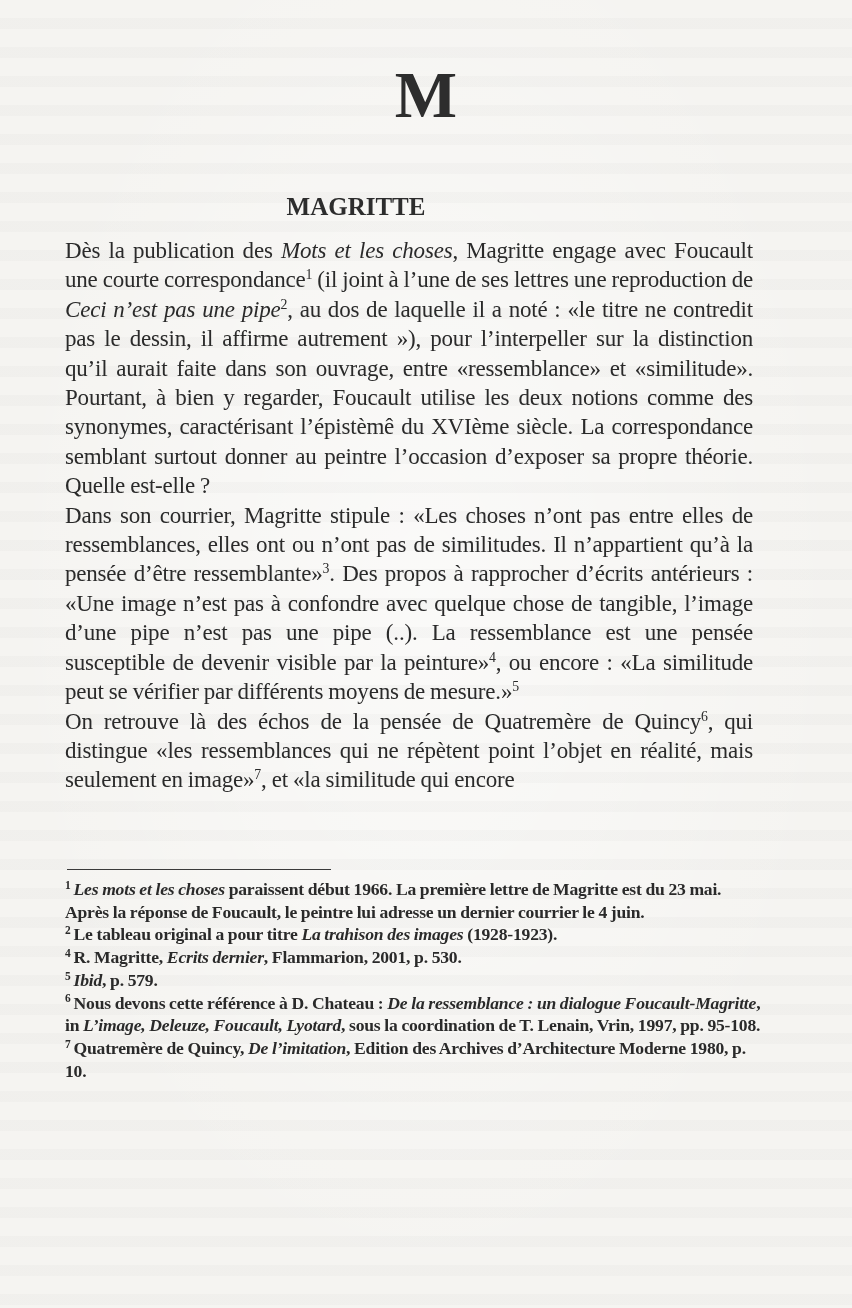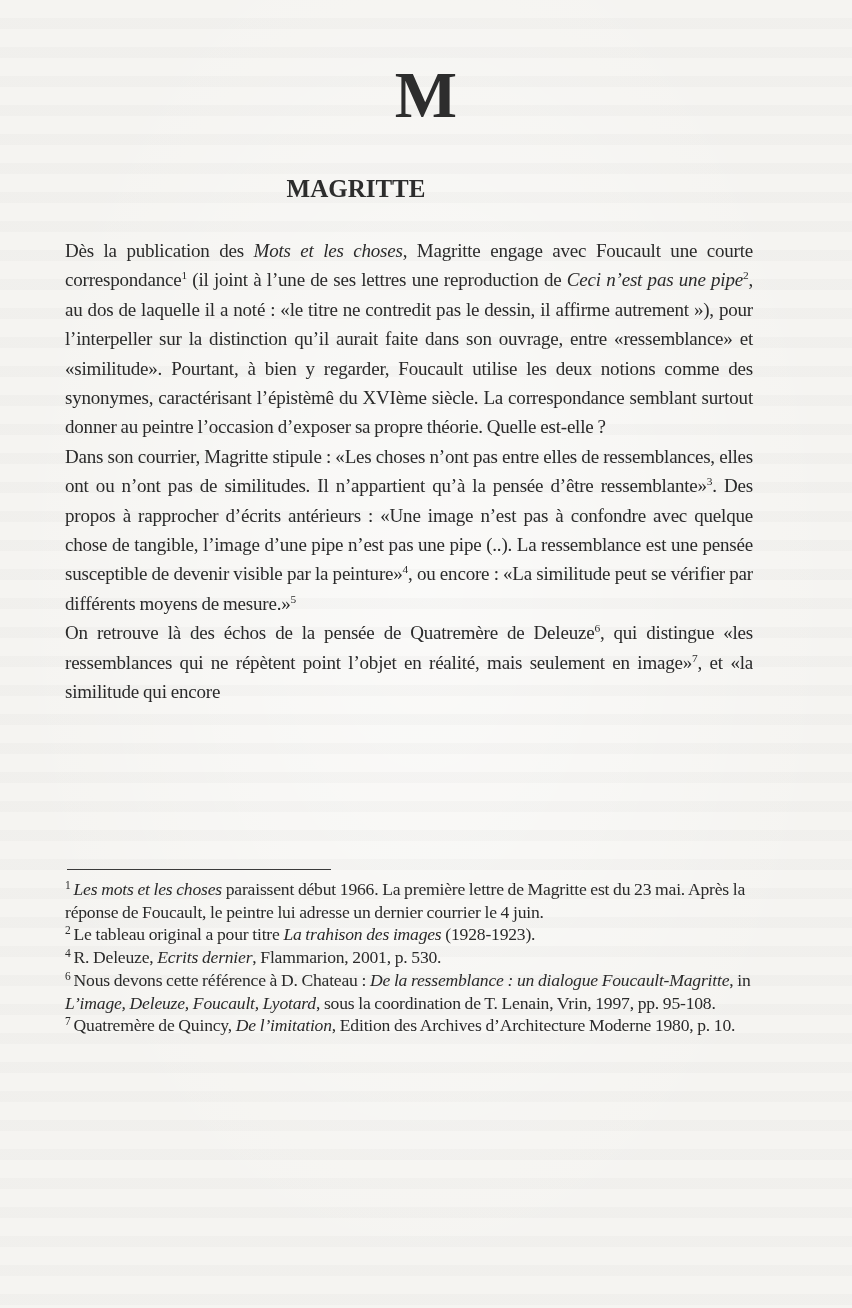--- a/index.html
+++ b/index.html
@@ -38,34 +38,34 @@
       left: 0; width: 852px;
       text-align: center;
       font-size: 66px;
       font-weight: bold;
       line-height: 1;
       color: #2d2d2d;
       letter-spacing: 0;
     }
     .title {
       position: absolute;
-      top: 176px;
+      top: 194px;
       left: 0; width: 712px;
       text-align: center;
       font-size: 25px;
       font-weight: bold;
       line-height: 1;
       color: #2d2d2d;
     }
     .body {
       position: absolute;
       left: 65px;
       top: 236px;
       width: 688px;
-      font-size: 19px;
+      font-size: 23px;
       line-height: 29.4px;
       text-align: justify;
       color: #2a2a2a;
       letter-spacing: -0.2px;
       word-spacing: -0.5px;
     }
     .body p {
       margin: 0;
       text-align-last: left;
     }
@@ -85,20 +85,21 @@
     .notes {
       position: absolute;
       left: 65px;
       top: 878px;
       width: 700px;
       font-size: 17.6px;
       line-height: 22.7px;
       color: #2a2a2a;
       letter-spacing: -0.2px;
       word-spacing: -0.4px;
+      font-weight: bold;
     }
     .notes p {
       margin: 0;
     }
     .notes sup {
       font-size: 0.65em;
       vertical-align: 0.55em;
       margin-right: 3px;
     }
     i { font-style: italic; }
@@ -108,25 +109,26 @@
 
 <div class="page">
   <div class="show-through"></div>
 
   <div class="letter">M</div>
   <div class="title">MAGRITTE</div>
 
   <div class="body" id="body-container">
       <p><span>Dès la publication des </span><i>Mots et les choses</i><span>, Magritte engage avec Foucault une courte correspondance</span><sup>1</sup><span> (il joint à l’une de ses lettres une reproduction de </span><i>Ceci n’est pas une pipe</i><sup>2</sup><span>, au dos de laquelle il a noté : «le titre ne contredit pas le dessin, il affirme autrement »), pour l’interpeller sur la distinction qu’il aurait faite dans son ouvrage, entre «ressemblance» et «similitude». Pourtant, à bien y regarder, Foucault utilise les deux notions comme des synonymes, caractérisant l’épistèmê du XVIème siècle. La correspondance semblant surtout donner au peintre l’occasion d’exposer sa propre théorie. Quelle est-elle ?</span></p>
       <p><span>Dans son courrier, Magritte stipule : «Les choses n’ont pas entre elles de ressemblances, elles ont ou n’ont pas de similitudes. Il n’appartient qu’à la pensée d’être ressemblante»</span><sup>3</sup><span>. Des propos à rapprocher d’écrits antérieurs : «Une image n’est pas à confondre avec quelque chose de tangible, l’image d’une pipe n’est pas une pipe (..). La ressemblance est une pensée susceptible de devenir visible par la peinture»</span><sup>4</sup><span>, ou encore : «La similitude peut se vérifier par différents moyens de mesure.»</span><sup>5</sup></p>
-      <p><span>On retrouve là des échos de la pensée de Quatremère de Deleuze</span><sup>6</sup><span>, qui distingue «les ressemblances qui ne répètent point l’objet en réalité, mais seulement en image»</span><sup>7</sup><span>, et «la similitude qui encore</span></p>
+      <p><span>On retrouve là des échos de la pensée de Quatremère de Quincy</span><sup>6</sup><span>, qui distingue «les ressemblances qui ne répètent point l’objet en réalité, mais seulement en image»</span><sup>7</sup><span>, et «la similitude qui encore</span></p>
     </div>
 
   <div class="rule"></div>
 
   <div class="notes" id="notes-container">
       <p><sup>1</sup><i>Les mots et les choses</i><span> paraissent début 1966. La première lettre de Magritte est du 23 mai. Après la réponse de Foucault, le peintre lui adresse un dernier courrier le 4 juin.</span></p>
       <p><sup>2</sup><span>Le tableau original a pour titre </span><i>La trahison des images</i><span> (1928-1923).</span></p>
-      <p><sup>4</sup><span>R. Deleuze, </span><i>Ecrits dernier</i><span>, Flammarion, 2001, p. 530.</span></p>
+      <p><sup>4</sup><span>R. Magritte, </span><i>Ecrits dernier</i><span>, Flammarion, 2001, p. 530.</span></p>
+      <p><sup>5</sup><i>Ibid</i><span>, p. 579.</span></p>
       <p><sup>6</sup><span>Nous devons cette référence à D. Chateau : </span><i>De la ressemblance : un dialogue Foucault-Magritte</i><span>, in </span><i>L’image, Deleuze, Foucault, Lyotard</i><span>, sous la coordination de T. Lenain, Vrin, 1997, pp. 95-108.</span></p>
       <p><sup>7</sup><span>Quatremère de Quincy, </span><i>De l’imitation</i><span>, Edition des Archives d’Architecture Moderne 1980, p. 10.</span></p>
     </div>
 </div>
 
 </body></html>

